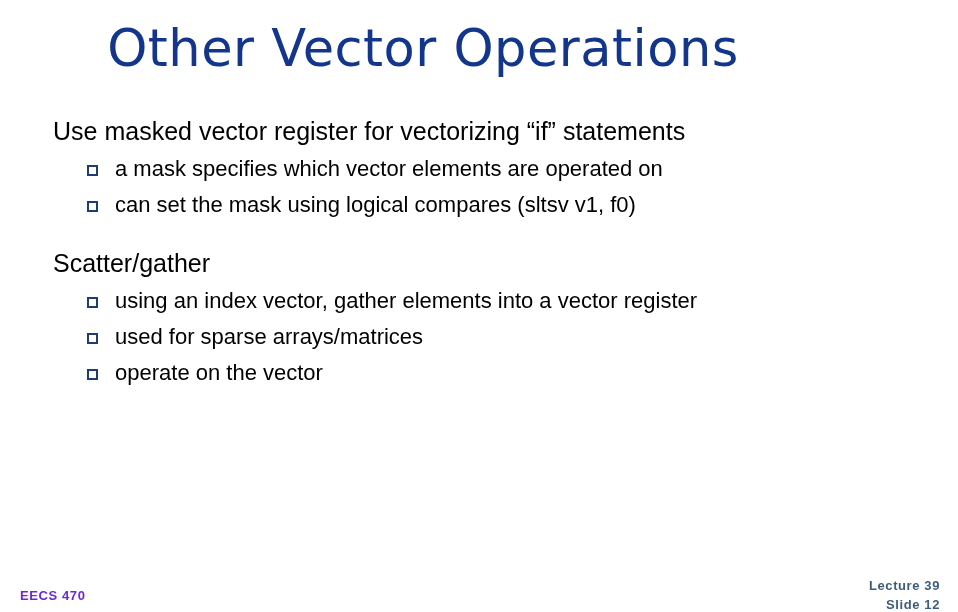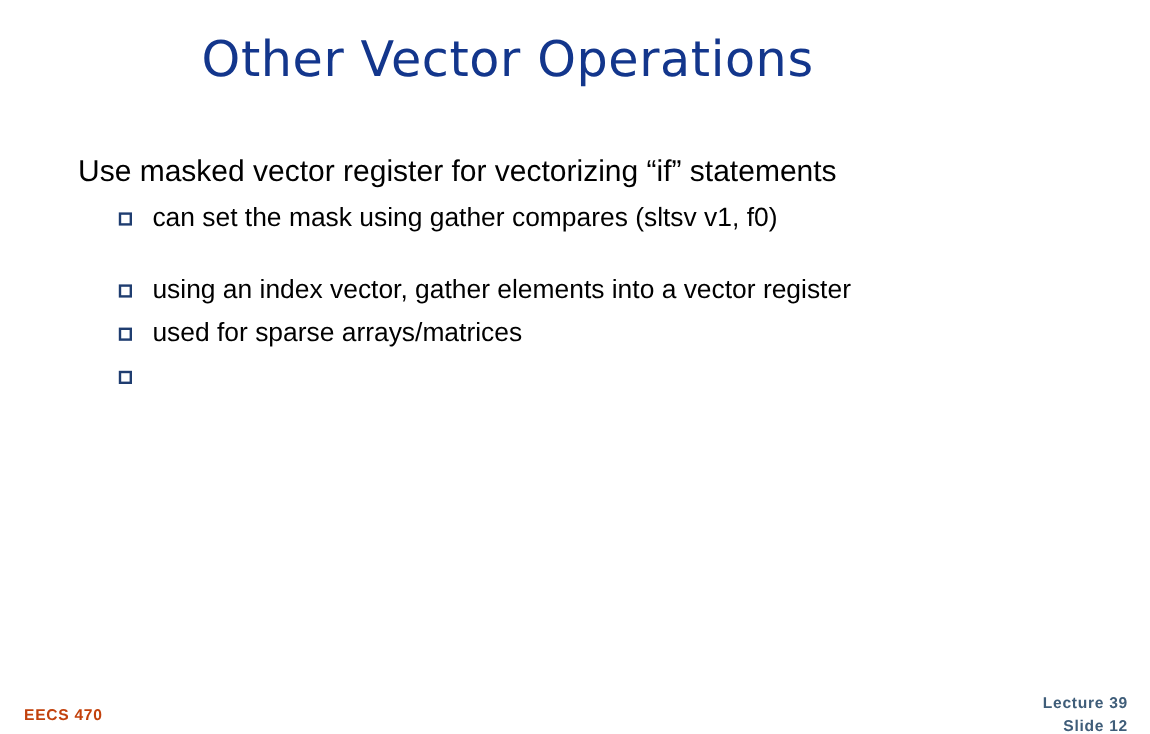--- a/index.html
+++ b/index.html
@@ -21,36 +21,36 @@
   }
 
   
   .slide-title {
     position: absolute;
     left: 0;
     top: 24px;
     width: 846px;
     text-align: center;
     font-family: "DejaVu Sans", sans-serif;
-    font-size: 41px;
+    font-size: 51px;
     line-height: 50px;
     letter-spacing: 0.5px;
     color: #13368C;
     white-space: nowrap;
   }
 
   
   .body-area {
     position: absolute;
     left: 48px;
     top: 110px;
     width: 880px;
   }
   .block {
-    margin: 17px;
+    margin: 5px;
   }
   .block + .block {
     margin-top: 24px;
   }
   .lvl1 {
     font-size: 25px;
     line-height: 33px;
     color: #000000;
     white-space: nowrap;
   }
@@ -79,21 +79,21 @@
   }
 
   
   .footer-left {
     position: absolute;
     left: 20px;
     top: 588px;
     font-size: 13px;
     font-weight: bold;
     letter-spacing: 0.6px;
-    color: #c2410c;
+    color: #6d28d9;
     white-space: nowrap;
   }
   .footer-right {
     position: absolute;
     right: 18px;
     top: 576px;
     text-align: right;
     font-size: 13px;
     font-weight: bold;
     letter-spacing: 0.6px;
@@ -109,37 +109,43 @@
 
   <div class="slide-title">Other Vector Operations</div>
 
   <div class="body-area">
 
     <div class="block">
       <div class="lvl1">Use masked vector register for vectorizing “if” statements</div>
       <ul class="sublist">
         <li class="subitem">
           <span class="sq-bullet"></span>
-          <span>can set the mask using gather compares (sltsv v1, f0)</span>
+          <span>a mask specifies which vector elements are operated on</span>
+        </li>
+        <li class="subitem">
+          <span class="sq-bullet"></span>
+          <span>can set the mask using logical compares (sltsv v1, f0)</span>
         </li>
       </ul>
     </div>
 
     <div class="block">
+      <div class="lvl1">Scatter/gather</div>
       <ul class="sublist">
         <li class="subitem">
           <span class="sq-bullet"></span>
           <span>using an index vector, gather elements into a vector register</span>
         </li>
         <li class="subitem">
           <span class="sq-bullet"></span>
           <span>used for sparse arrays/matrices</span>
         </li>
         <li class="subitem">
           <span class="sq-bullet"></span>
+          <span>operate on the vector</span>
         </li>
       </ul>
     </div>
 
   </div>
 
   <div class="footer-left">EECS 470</div>
 
   <div class="footer-right">
     <div>Lecture 39</div>

